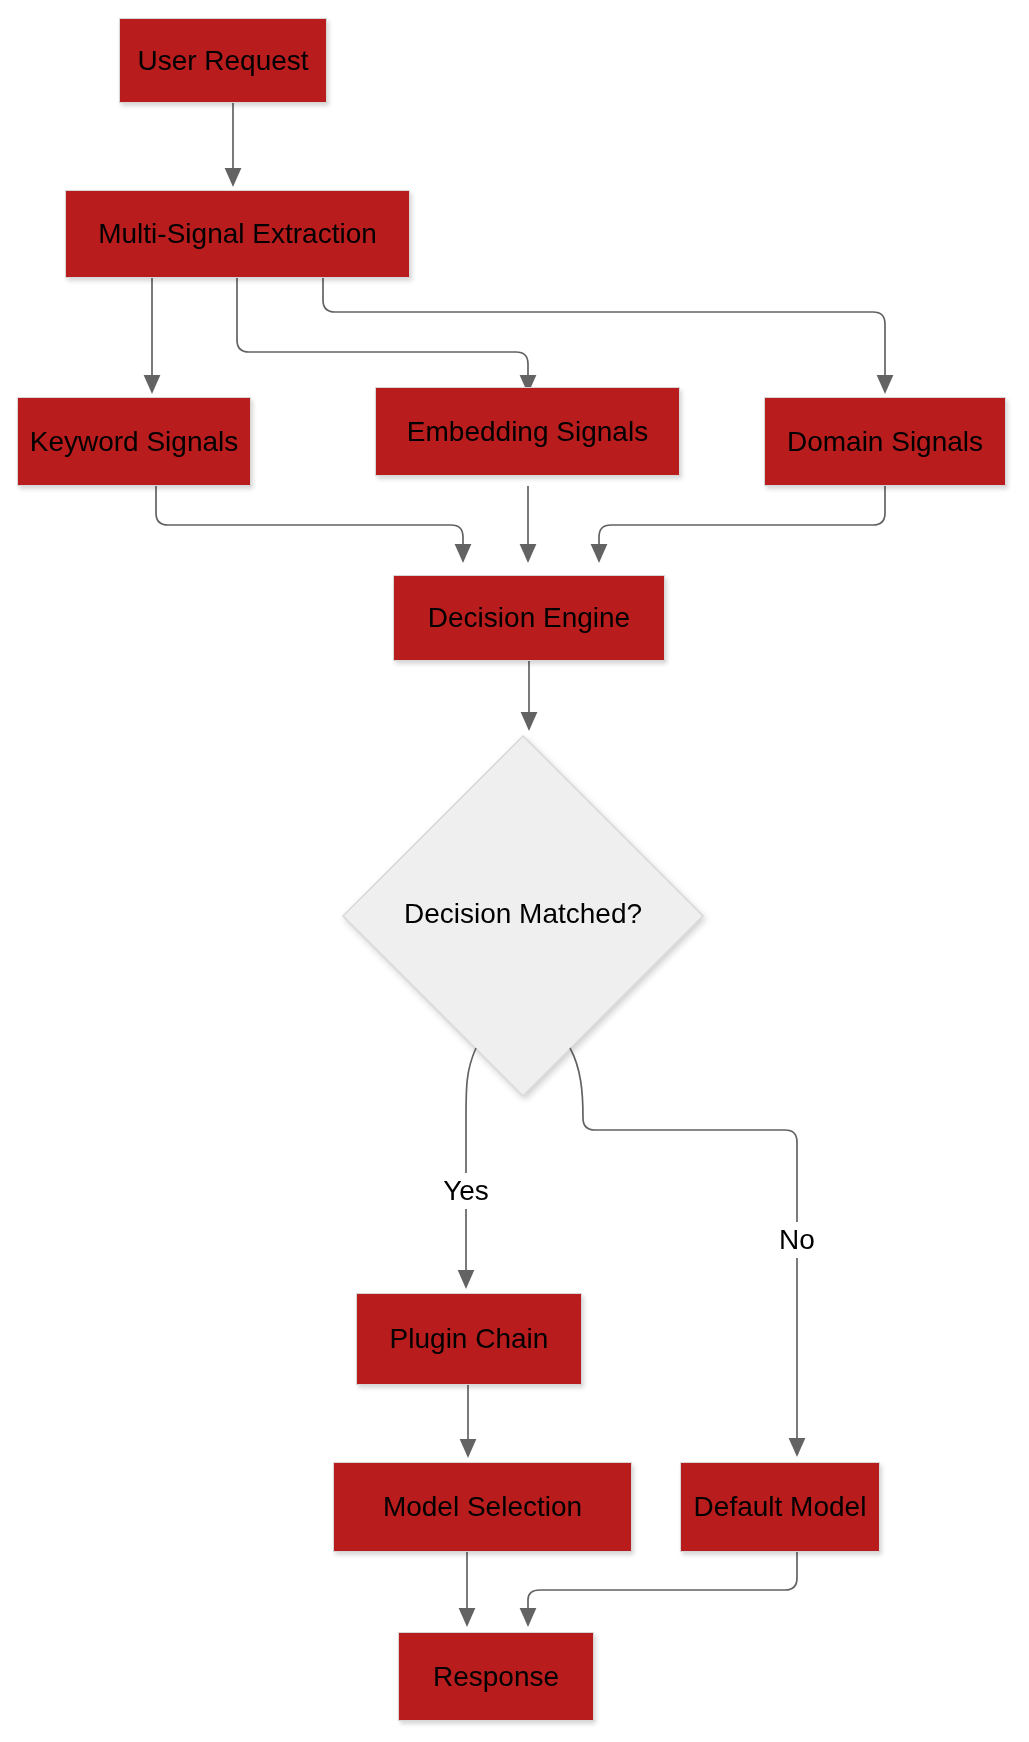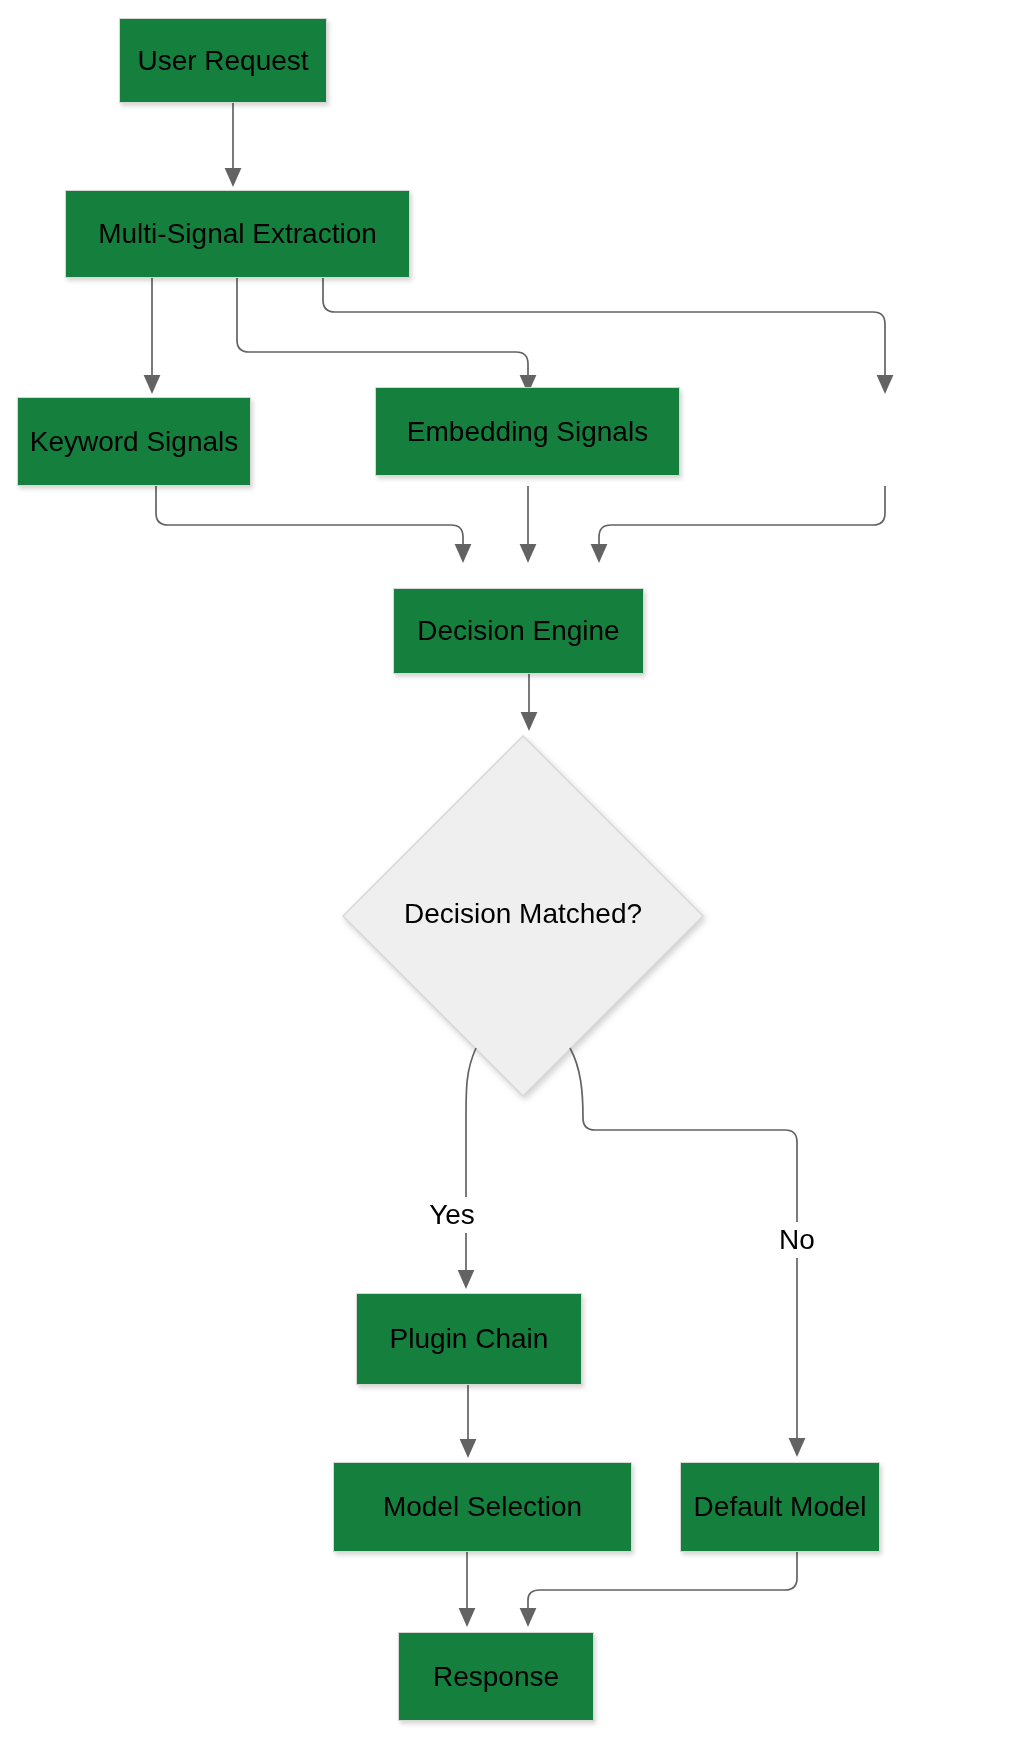--- a/index.html
+++ b/index.html
@@ -12,38 +12,38 @@
     overflow: hidden;
   }
   svg.edges {
     position: absolute;
     left: 0; top: 0;
     width: 1029px; height: 1742px;
   }
   .node {
     position: absolute;
     box-sizing: border-box;
-    background: #15803d;
+    background: #b91c1c;
     border: 1px solid #d7d7d7;
     border-radius: 1px;
     box-shadow: 2px 3px 4px rgba(0,0,0,0.16);
     display: flex;
     align-items: center;
     justify-content: center;
     font-size: 28px;
     color: #000000;
     text-align: center;
     white-space: nowrap;
   }
   .n-user      { left:119px; top:18px;   width:208px; height:85px; }
   .n-multi     { left:65px;  top:190px;  width:345px; height:88px; }
   .n-keyword   { left:17px;  top:397px;  width:234px; height:89px; }
   .n-embedding { left:375px; top:387px;  width:305px; height:89px; }
   .n-domain    { left:764px; top:397px;  width:242px; height:89px; }
-  .n-engine    { left:393px; top:588px;  width:251px; height:86px;justify-content:center; }
+  .n-engine    { left:393px; top:575px;  width:272px; height:86px;justify-content:center; }
   .n-plugin    { left:356px; top:1293px; width:226px; height:92px; }
   .n-model     { left:333px; top:1462px; width:299px; height:90px; }
   .n-default   { left:680px; top:1462px; width:200px; height:90px;text-align:right; }
   .n-response  { left:398px; top:1632px; width:196px; height:89px; }
   .diamond-label {
     position: absolute;
     left: 523px; top: 914px;
     transform: translate(-50%, -50%);
     font-size: 28px;
     color: #000000;
@@ -52,21 +52,21 @@
   }
   .edge-label {
     position: absolute;
     transform: translate(-50%, -50%);
     background: #ffffff;
     padding: 2px 8px;
     font-size: 28px;
     color: #000000;
     white-space: nowrap;
   }
-  .l-yes { left: 452px; top: 1191px; margin-top: 24px; }
+  .l-yes { left: 466px; top: 1191px; }
   .l-no  { left: 797px; top: 1192px; margin-top: 48px; }
 </style>
 </head>
 <body>
 
 <div class="canvas">
 
   <svg class="edges" viewBox="0 0 1029 1742">
     <defs>
       <marker id="arrow" viewBox="0 0 10 10" refX="9" refY="5" markerUnits="userSpaceOnUse" markerWidth="21" markerHeight="19" orient="auto-start-reverse">
@@ -98,20 +98,23 @@
   </div>
   <div class="node n-multi">
     <span>Multi-Signal Extraction</span>
   </div>
   <div class="node n-keyword">
     <span>Keyword Signals</span>
   </div>
   <div class="node n-embedding">
     <span>Embedding Signals</span>
   </div>
+  <div class="node n-domain">
+    <span>Domain Signals</span>
+  </div>
   <div class="node n-engine">
     <span>Decision Engine</span>
   </div>
 
   <div class="diamond-label">Decision Matched?</div>
 
   <div class="node n-plugin">
     <span>Plugin Chain</span>
   </div>
   <div class="node n-model">

